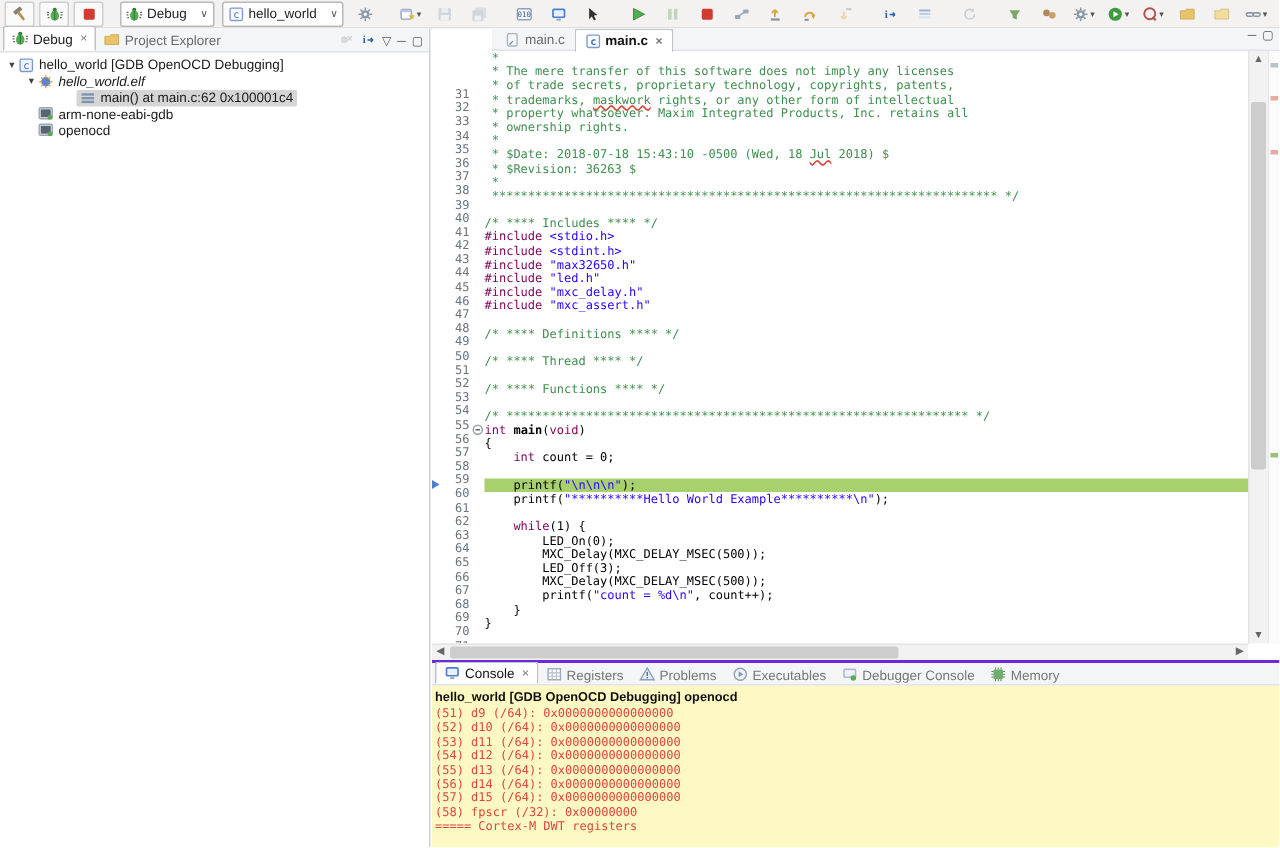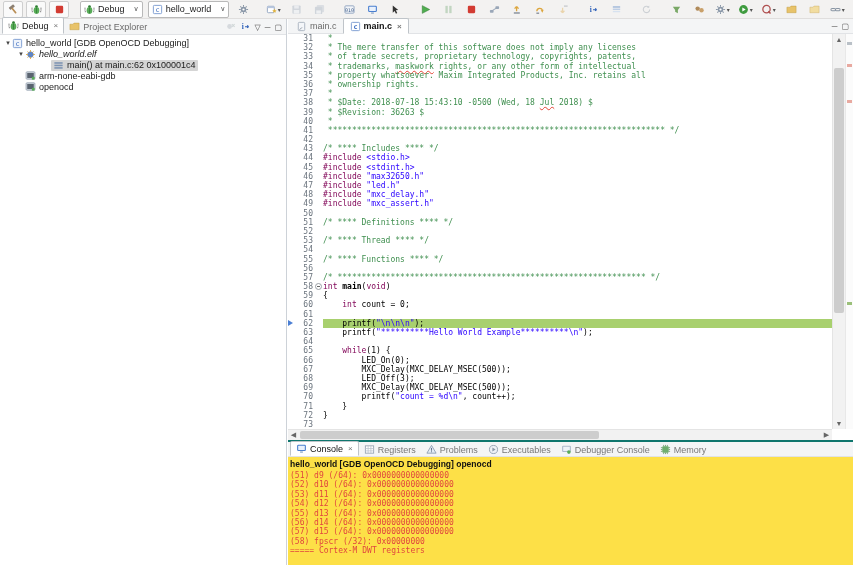--- a/index.html
+++ b/index.html
@@ -29,30 +29,30 @@
   .vbar-right{margin-left:auto;display:flex;align-items:center;gap:4px;padding-right:2px;}
   .vbar-right .mi{font-size:8px;color:#555;}
   #debug-tree{padding:3px 0 0 2px;}
   .trow{display:flex;align-items:center;height:10.8px;font-size:9px;color:#1a1a1a;white-space:nowrap;}
   .trow .tw{width:8px;font-size:7px;color:#444;text-align:center;flex:none;}
   .trow svg{width:10px;height:10px;margin-right:3px;flex:none;}
   .trow .sel{background:#d5d5d5;border-radius:1px;padding:0 2px;}
   
   #right{position:absolute;left:288px;top:19px;right:0;bottom:0;}
   #editor{position:absolute;left:0;top:0;right:0;height:421px;background:#fff;}
-  .etabs{height:15px;background:#f4f5f6;border-bottom:1px solid #e1e3e6;display:flex;align-items:center;padding:0 2px;box-sizing:border-box;}
+  .etabs{height:15px;background:#f4f5f6;border-bottom:1px solid #e1e3e6;display:flex;align-items:flex-start;padding:0 2px;box-sizing:border-box;margin-left:40px;}
   .etab{display:inline-flex;align-items:center;gap:3px;font-size:9px;height:14px;padding:0 6px;color:#6a6a6a;}
   .etab svg{width:10px;height:10px;}
   .etab.act{background:#fff;border:1px solid #bfc4c9;border-bottom:1px solid #fff;border-radius:2px 2px 0 0;color:#111;font-weight:bold;}
   
   #code{position:absolute;left:0;top:15px;right:21px;bottom:11px;overflow:hidden;
         font-family:"DejaVu Sans Mono",monospace;font-size:8px;line-height:9.2px;}
   .cl{display:flex;height:9.2px;white-space:pre;}
   .cl .ptr{width:8px;flex:none;position:relative;}
-  .cl .num{width:17px;flex:none;text-align:right;color:#6a737d;padding-right:2px;}
+  .cl .num{width:17px;flex:none;text-align:right;color:#6a737d;padding-right:2px;margin-top:24px;}
   .cl .fold{width:8px;flex:none;position:relative;}
   .cl .src{flex:1;}
   .cl.hl .src{background:#a8d06e;}
   .c{color:#3f8f4f;}
   .k,.d{color:#7f0055;font-weight:normal;}
   .s{color:#2a00ff;}
   .p{color:#000;}
   .fn{color:#000;font-weight:bold;}
   .sp{text-decoration:underline;text-decoration-style:wavy;text-decoration-color:#e34234;text-decoration-thickness:1px;}
   .foldm{position:absolute;left:0;top:1px;width:7px;height:7px;border:1px solid #9aa0a6;border-radius:50%;box-sizing:border-box;background:#fff;}
@@ -61,21 +61,21 @@
   
   .vsb{position:absolute;top:15px;right:8px;width:13px;bottom:11px;background:#f2f2f2;border-left:1px solid #e4e4e4;box-sizing:border-box;}
   .vsb .arr{position:absolute;left:0;width:100%;height:11px;color:#666;font-size:7px;text-align:center;line-height:11px;}
   .vsb .thumb{position:absolute;left:1px;right:1px;top:34px;height:245px;background:#cdcdcd;border-radius:2px;}
   .ruler{position:absolute;top:15px;right:0;width:8px;bottom:11px;background:#fbfbfb;border-left:1px solid #e8e8e8;box-sizing:border-box;}
   .rmark{position:absolute;left:1px;width:5px;height:3px;}
   .hsb{position:absolute;left:0;right:21px;bottom:0;height:11px;background:#f2f2f2;border-top:1px solid #e4e4e4;box-sizing:border-box;}
   .hsb .arr{position:absolute;top:0;width:11px;height:100%;color:#666;font-size:7px;text-align:center;line-height:10px;}
   .hsb .thumb{position:absolute;top:1px;bottom:1px;left:12px;width:55%;background:#cdcdcd;border-radius:2px;}
   
-  #console{position:absolute;left:0;right:0;top:421px;bottom:0;background:#fde047;border-top:2px solid #0f766e;}
+  #console{position:absolute;left:0;right:0;top:421px;bottom:0;background:#fef9c3;border-top:2px solid #6d28d9;}
   #ctabs{height:14px;background:#f4f5f6;border-bottom:1px solid #e1e3e6;display:flex;align-items:flex-end;padding:0 2px;}
   .ctab{display:inline-flex;align-items:center;gap:3px;font-size:9px;height:13px;padding:0 5px;color:#777;}
   .ctab svg{width:10px;height:10px;}
   .ctab.act{background:#fff;border:1px solid #bfc4c9;border-bottom:1px solid #fff;border-radius:2px 2px 0 0;color:#111;}
   #ctitle{font-size:8.5px;font-weight:bold;color:#111;padding:2px 2px 1px 2px;}
   #cout{font-family:"DejaVu Sans Mono",monospace;font-size:8px;line-height:9.4px;padding:1px 2px;white-space:pre;}
 </style>
 </head>
 <body>
 

